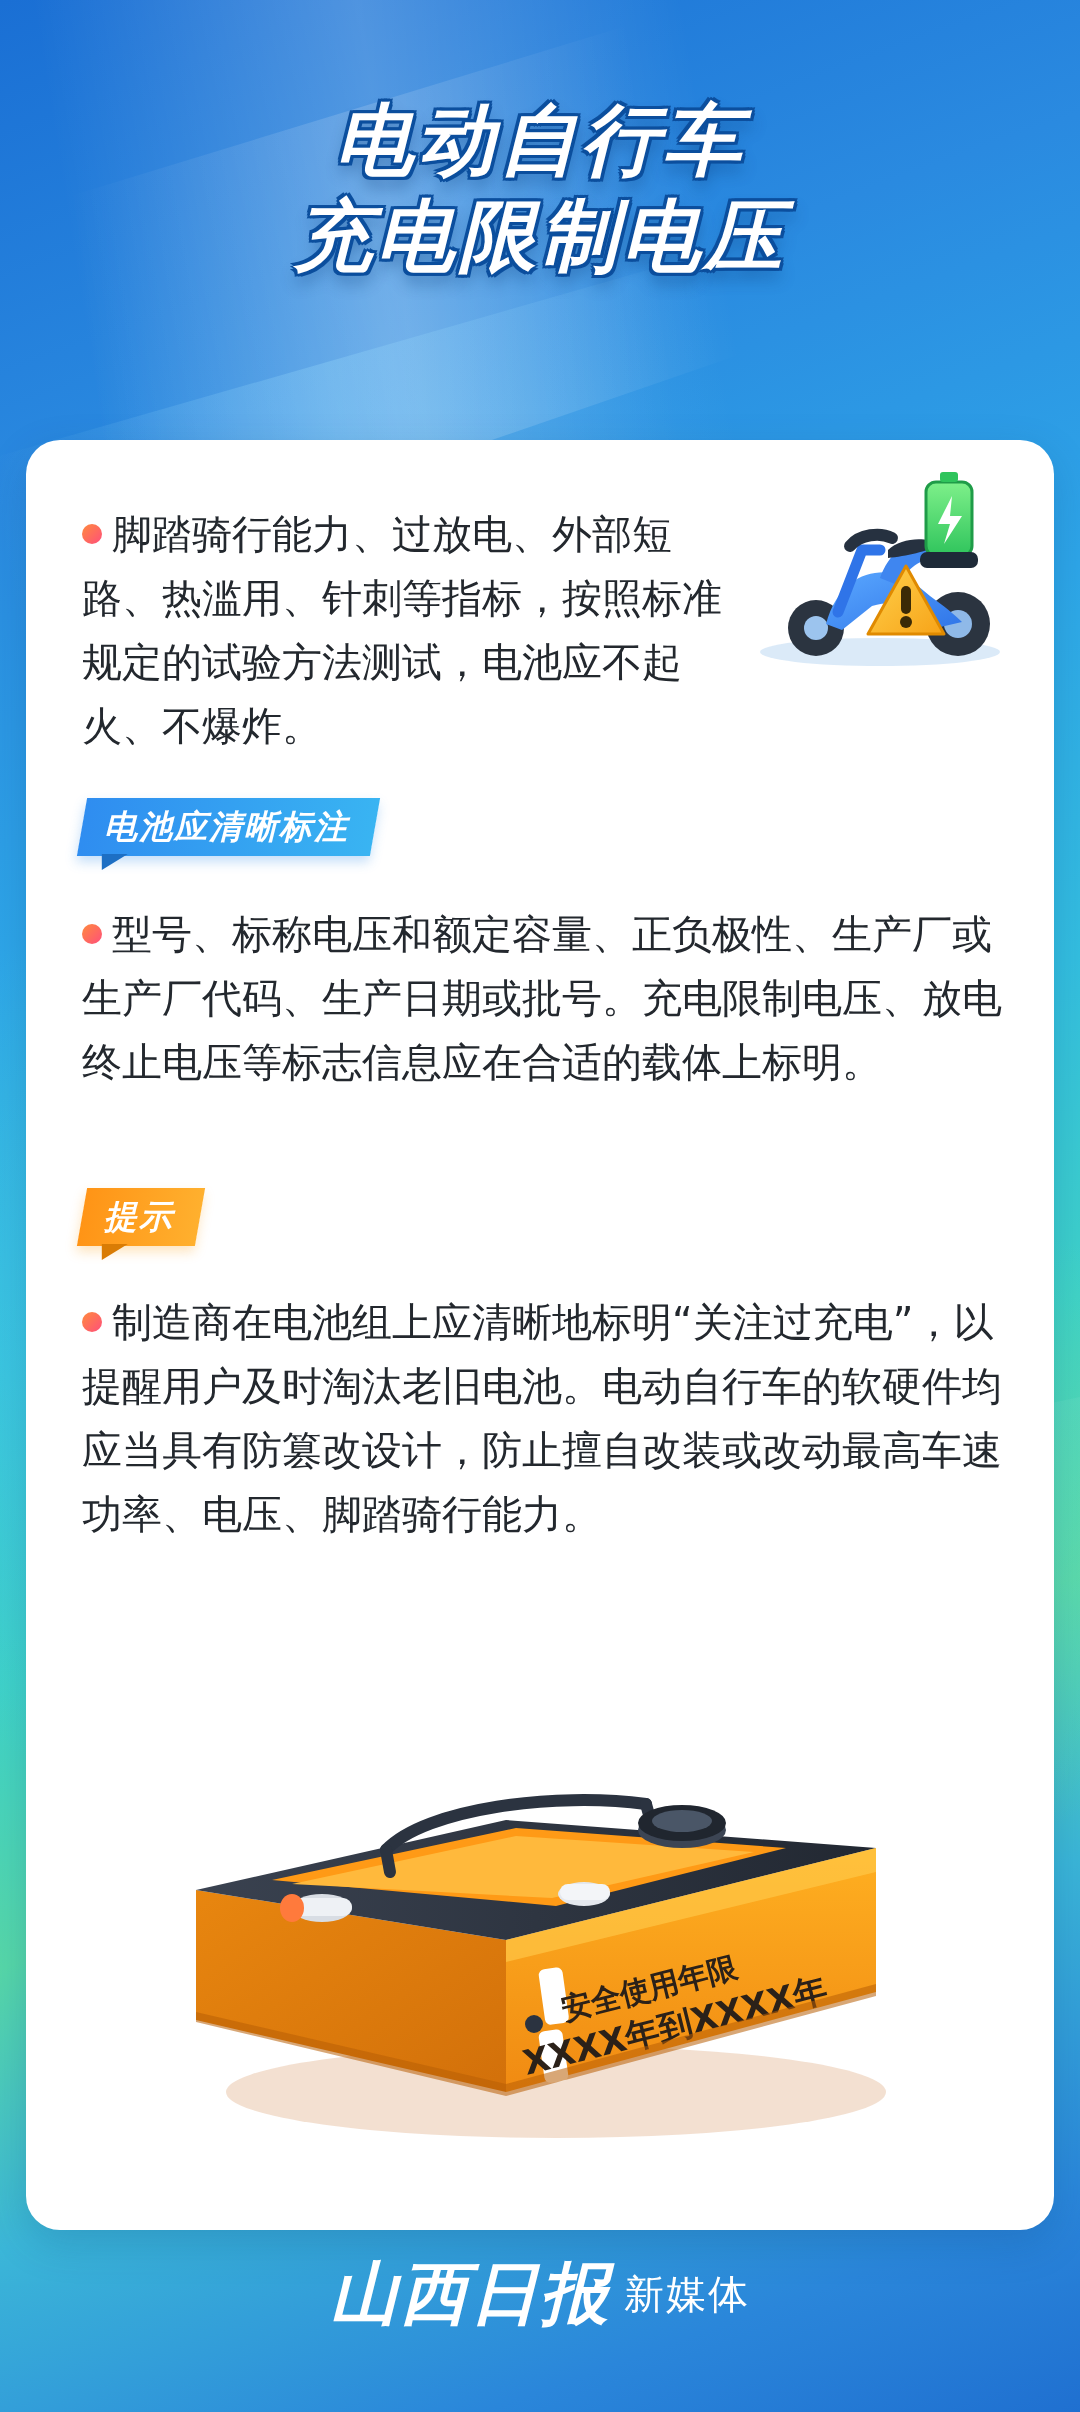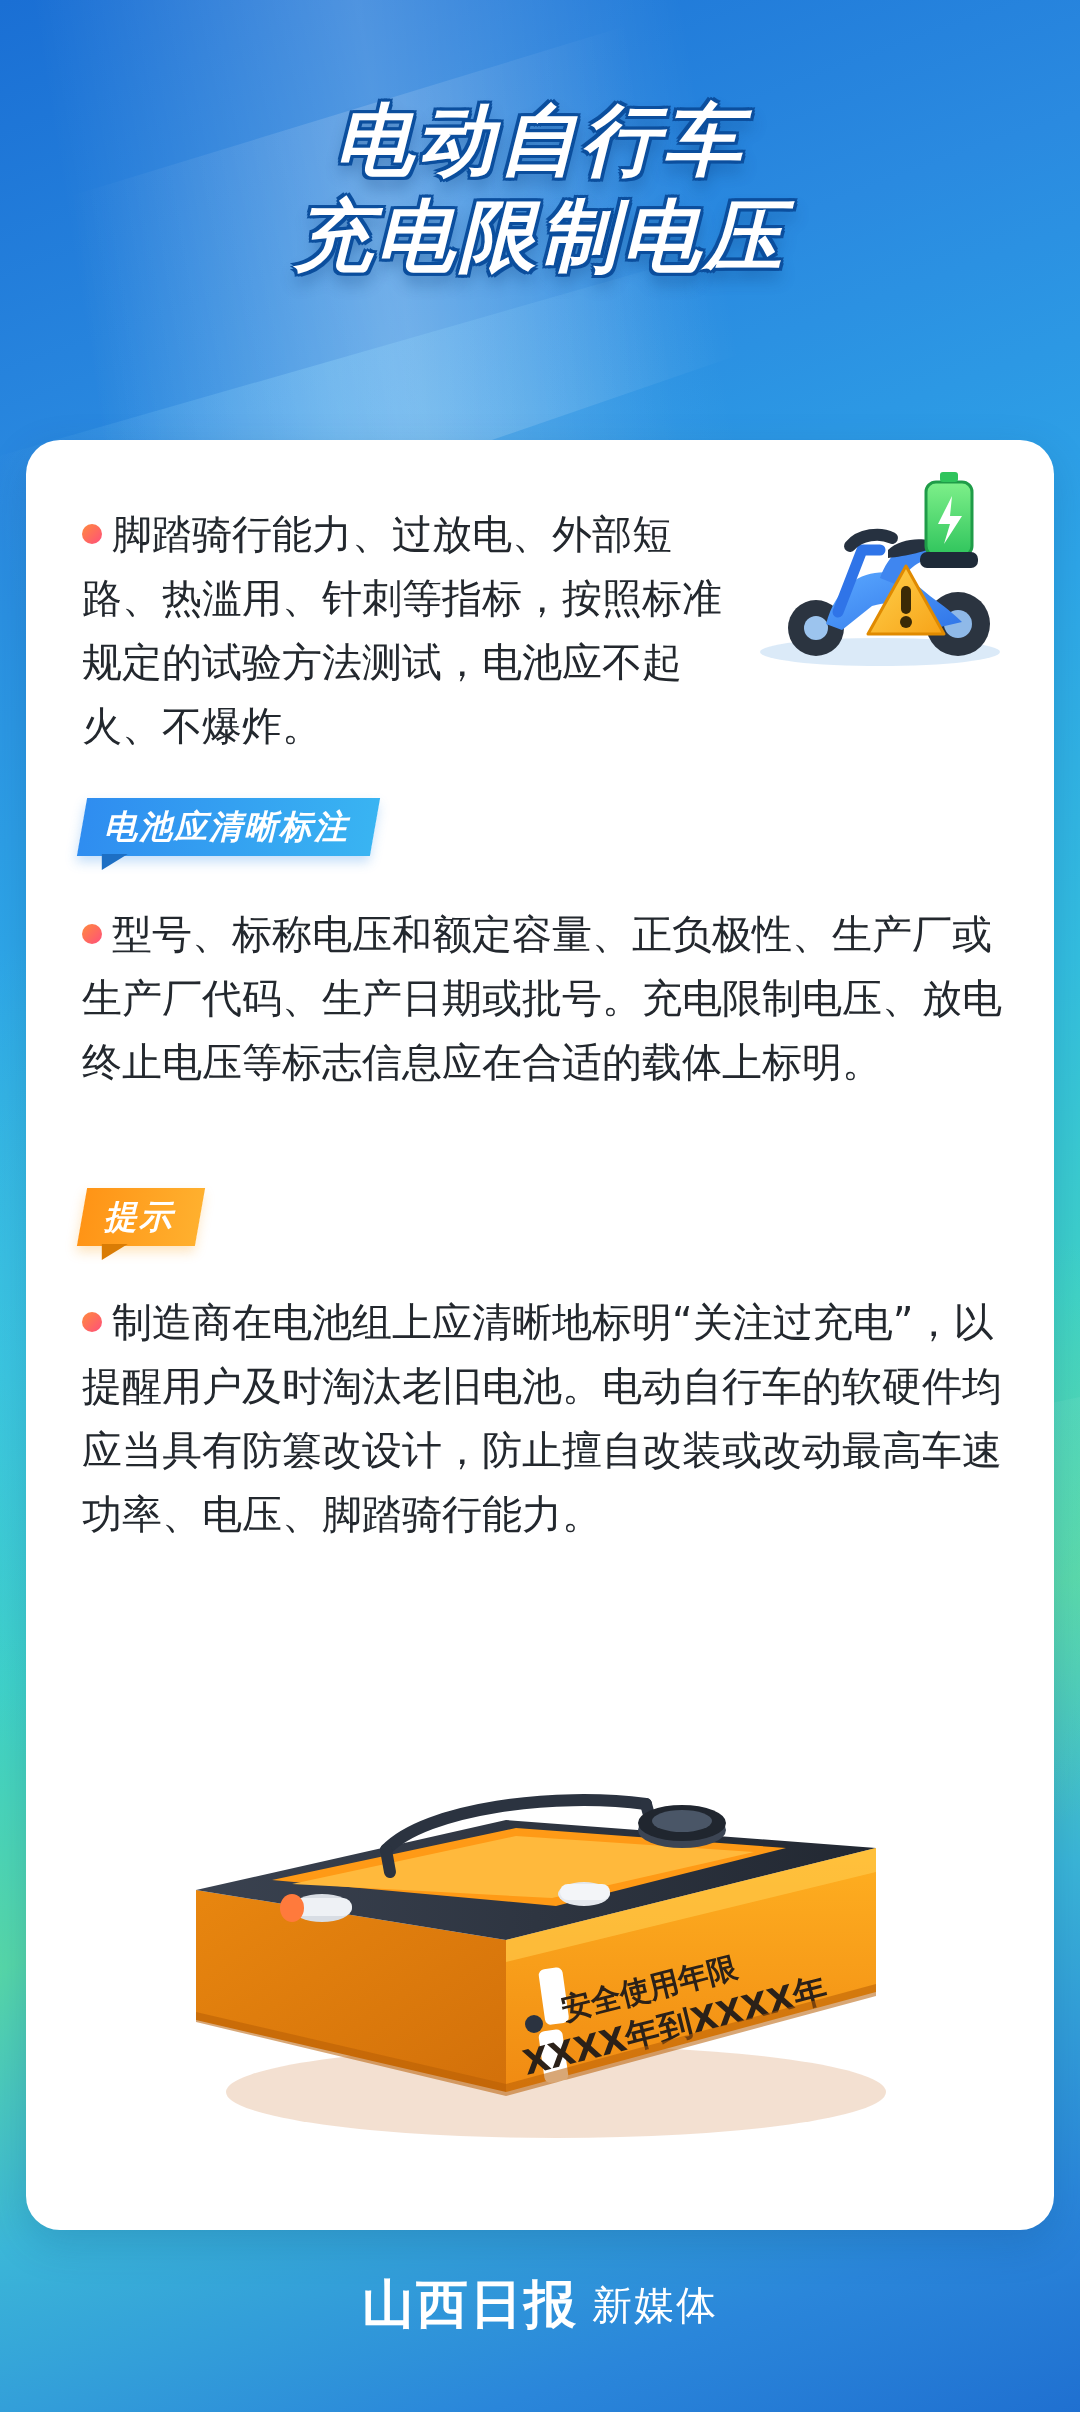--- a/index.html
+++ b/index.html
@@ -188,21 +188,22 @@
     z-index: 6;
   }
   .footer-inner {
     display: inline-flex;
     align-items: center;
     gap: 14px;
   }
   .footer-mark {
     font-family: "DejaVu Serif", serif;
     font-weight: bold;
-    font-size: 52px;
+    font-style: italic;
+    font-size: 68px;
     color: #ffffff;
     letter-spacing: 2px;
   }
   .footer-sub {
     font-family: "DejaVu Sans", sans-serif;
     font-size: 40px;
     color: #ffffff;
     letter-spacing: 2px;
   }
 </style>

